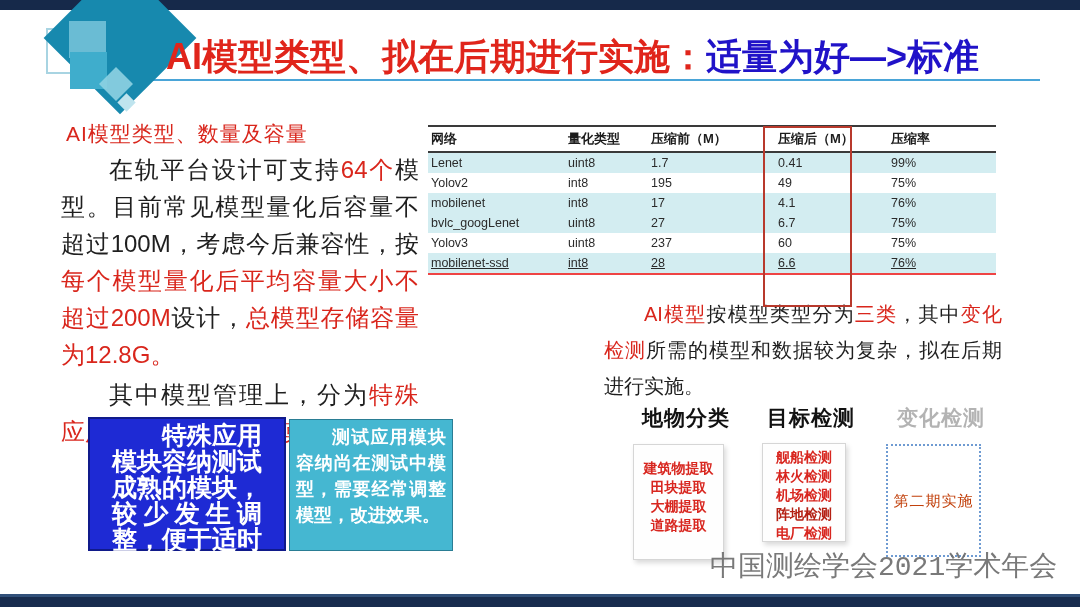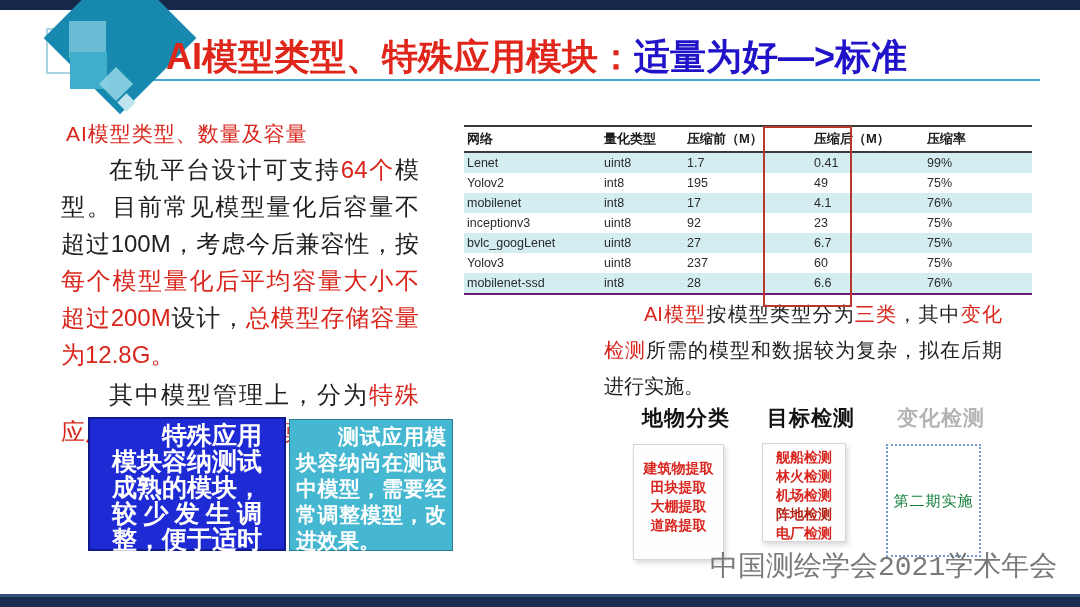--- a/index.html
+++ b/index.html
@@ -27,49 +27,49 @@
              text-align:justify;word-break:break-all;line-break:anywhere;color:#1f1f1f;}
   .left-text p{margin:3px;text-indent:2em;}
   .left-text p + p{margin-top:3px;}
   .seg-k{color:#1f1f1f;}
   .seg-r{color:#d9261c;}
   
   .box-special{position:absolute;left:88px;top:417px;width:150px;height:124px;background:#1e2ad4;
                border:2px solid #101a8a;color:#ffffff;font-weight:bold;font-size:25px;line-height:26px;
                padding:3px 22px;text-indent:2em;text-align:justify;word-break:break-all;}
   .box-test{position:absolute;left:289px;top:419px;width:150px;height:122px;background:#45b7d1;
-            border:1px solid #2a7d94;color:#ffffff;font-weight:bold;font-size:21px;line-height:26px;
+            border:1px solid #2a7d94;color:#ffffff;font-weight:bold;font-size:18px;line-height:26px;
             padding:4px 6px;text-indent:2em;text-align:justify;word-break:break-all;}
   
   .tbl-title{position:absolute;left:430px;top:82px;width:566px;text-align:center;font-size:22px;color:#1a1a1a;}
-  .tbl-wrap{position:absolute;left:428px;top:125px;width:568px;margin-left:36px;}
+  .tbl-wrap{position:absolute;left:428px;top:125px;width:568px;}
   table.model-table{border-collapse:collapse;width:568px;table-layout:fixed;}
   table.model-table th{font-size:13px;font-weight:bold;text-align:left;color:#1c1c1c;height:24px;
        padding:0 0 0 3px;border-top:2px solid #3a3a3a;border-bottom:2px solid #3a3a3a;background:#ffffff;}
   table.model-table td{font-size:12.5px;color:#2b2b2b;height:20px;padding:0 0 0 3px;}
   table.model-table tr.stripe td{background:#d3edf1;}
-  table.model-table tbody tr:last-child td{border-bottom:2px solid #701a75;}
+  table.model-table tbody tr:last-child td{border-bottom:2px solid #ef4444;text-decoration:underline;}
   .red-rect{position:absolute;left:763px;top:126px;width:85px;height:177px;border:2px solid #b8392c;z-index:5;}
   
   .right-text{position:absolute;left:604px;top:296px;width:398px;font-size:20px;line-height:36px;
               text-align:justify;word-break:break-all;line-break:anywhere;color:#1f1f1f;text-indent:2em;}
   
   .cat-header{position:absolute;font-size:21px;font-weight:bold;color:#111;letter-spacing:1px;}
   .cat-header.h1{left:642px;top:404px;}
   .cat-header.h2{left:767px;top:404px;}
   .cat-header.h3{left:897px;top:404px;color:#b3b3b3;}
   .cat-box{position:absolute;background:#fefefe;border:1px solid #d6d6d6;box-shadow:2px 3px 5px rgba(0,0,0,0.15);
            text-align:center;}
   .cat-box.b1{left:633px;top:444px;width:89px;height:100px;padding-top:14px;}
   .cat-box.b2{left:762px;top:443px;width:82px;height:93px;padding-top:4px;}
   .cat-item{font-size:14px;line-height:19px;color:#d8261f;font-weight:600;}
   .cat-item.em{font-weight:900;color:#b41f12;}
   .cat-box-dotted{position:absolute;left:886px;top:444px;width:91px;height:109px;border:2px dotted #6f9bd2;
                   background:transparent;text-align:center;}
-  .phase-note{margin-top:46px;font-size:15px;color:#15803d;letter-spacing:1px;}
+  .phase-note{margin-top:46px;font-size:15px;color:#c2410c;letter-spacing:1px;}
   
   .watermark{position:absolute;left:710px;top:547px;font-family:Liberation Mono, monospace;
              font-size:28px;color:#6b6b6b;opacity:.9;letter-spacing:0px;z-index:10;white-space:nowrap;}
 </style>
 </head>
 <body>
 
 <div class="slide">
 
   <div class="top-bar"></div>
@@ -77,21 +77,21 @@
   <div>
     <div class="deco-outline"></div>
     <div class="deco-diamond"></div>
     <div class="deco-sq-light"></div>
     <div class="deco-sq-teal"></div>
     <div class="deco-diamond-sm"></div>
     <div class="deco-diamond-xs"></div>
   </div>
 
   <div class="page-title">
-    <span class="t-red">AI模型类型、特殊应用模块：</span><span class="t-blue">适量为好—&gt;标准</span>
+    <span class="t-red">AI模型类型、拟在后期进行实施：</span><span class="t-blue">适量为好—&gt;标准</span>
   </div>
   <div class="title-rule"></div>
 
   <div class="left-heading">AI模型类型、数量及容量</div>
   <div class="left-text">
     <p><span class="seg-k">在轨平台设计可支持</span><span class="seg-r">64个</span><span class="seg-k">模型。目前常见模型量化后容量不超过100M，考虑今后兼容性，按</span><span class="seg-r">每个模型量化后平均容量大小不超过200M</span><span class="seg-k">设计，</span><span class="seg-r">总模型存储容量为12.8G。</span></p>
     <p><span class="seg-k">其中模型管理上，分为</span><span class="seg-r">特殊应用模块</span><span class="seg-k">和</span><span class="seg-r">测试应用模块。</span></p>
   </div>
   <div class="box-special">特殊应用模块容纳测试成熟的模块，较少发生调整，便于适时开展模型应用</div>
   <div class="box-test">测试应用模块容纳尚在测试中模型，需要经常调整模型，改进效果。</div>
@@ -128,27 +128,20 @@
             <td>195</td>
             <td>49</td>
             <td>75%</td>
           </tr>
           <tr class="stripe">
             <td>mobilenet</td>
             <td>int8</td>
             <td>17</td>
             <td>4.1</td>
             <td>76%</td>
-          </tr>
-          <tr>
-            <td>inceptionv3</td>
-            <td>uint8</td>
-            <td>92</td>
-            <td>23</td>
-            <td>75%</td>
           </tr>
           <tr class="stripe">
             <td>bvlc_googLenet</td>
             <td>uint8</td>
             <td>27</td>
             <td>6.7</td>
             <td>75%</td>
           </tr>
           <tr>
             <td>Yolov3</td>

